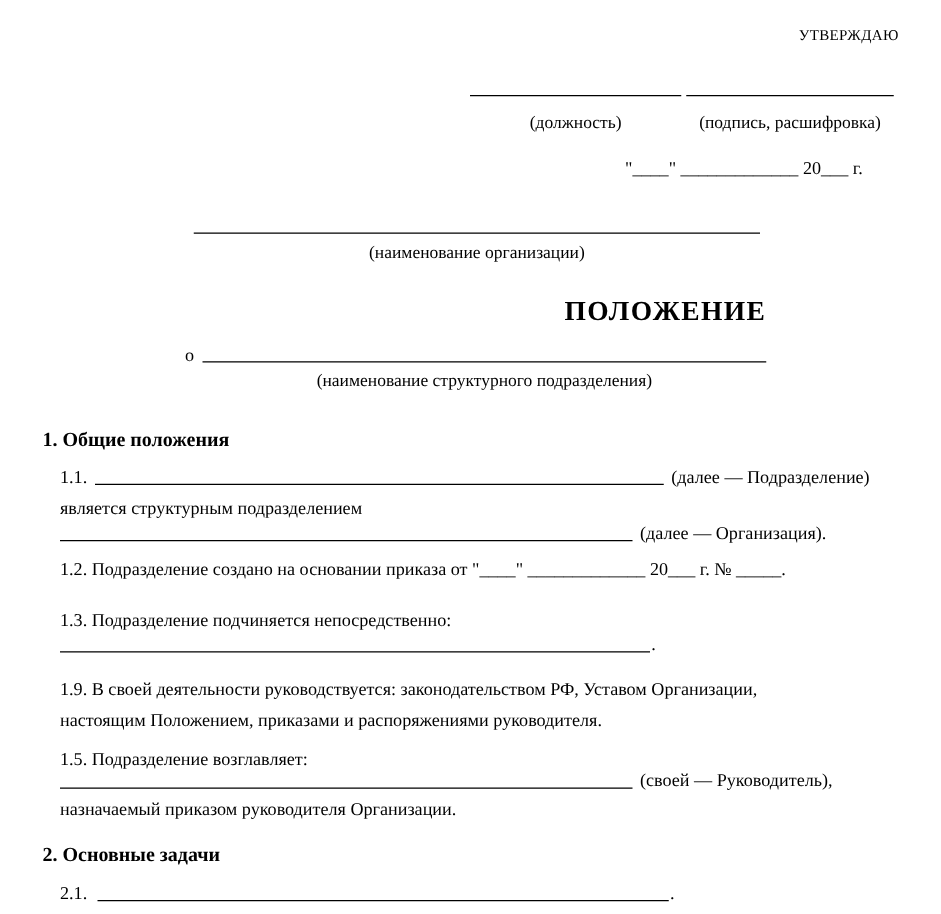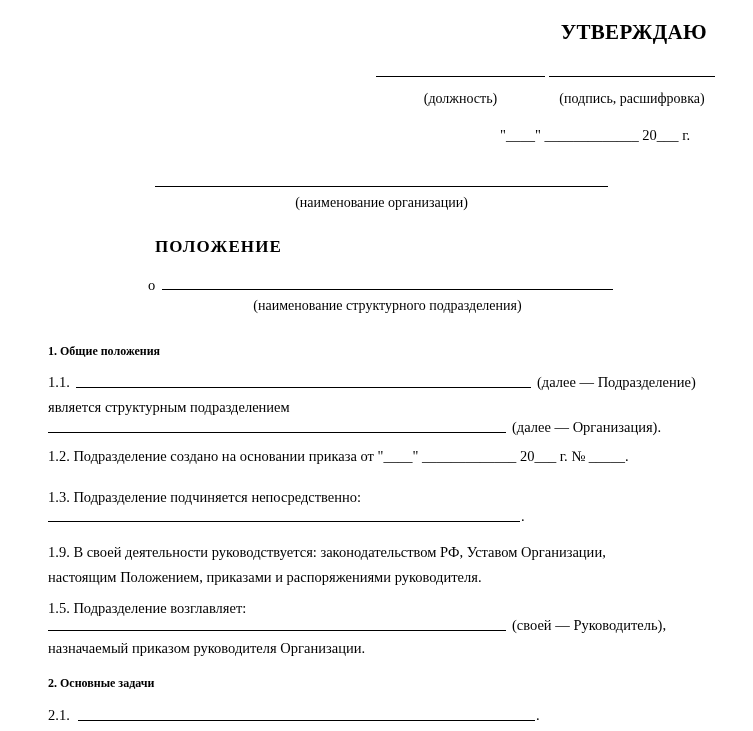--- a/index.html
+++ b/index.html
@@ -36,59 +36,59 @@
 
   
   .rule {
     position: absolute;
     border-bottom: 1.6px solid #000;
     height: 0;
   }
 
   
   #approve-word {
-    right: 46px;
+    right: 34px;
     top: 22px;
-    font-weight: bold;
-    font-size: 21px;
+    font-weight: normal;
+    font-size: 12px;
     letter-spacing: 0.3px;
   }
 
   .caption {
     position: absolute;
     text-align: center;
     font-size: 14px;
     white-space: nowrap;
   }
 
   
   #doc-title {
     position: absolute;
     left: 155px;
     width: 458px;
     top: 238px;
-    text-align: left;
+    text-align: right;
     font-weight: bold;
-    font-size: 17px;
+    font-size: 22px;
     letter-spacing: 1.1px;
   }
 
   
   .clause {
     position: absolute;
     left: 48px;
     font-size: 14.5px;
     white-space: nowrap;
   }
 
   .section-head {
     position: absolute;
-    left: 48px;
+    left: 34px;
     font-weight: bold;
-    font-size: 12px;
+    font-size: 16px;
     white-space: nowrap;
     font-family: Liberation Serif, serif;
   }
 
   .tail {
     position: absolute;
     font-size: 14.5px;
     white-space: nowrap;
   }
 </style>

